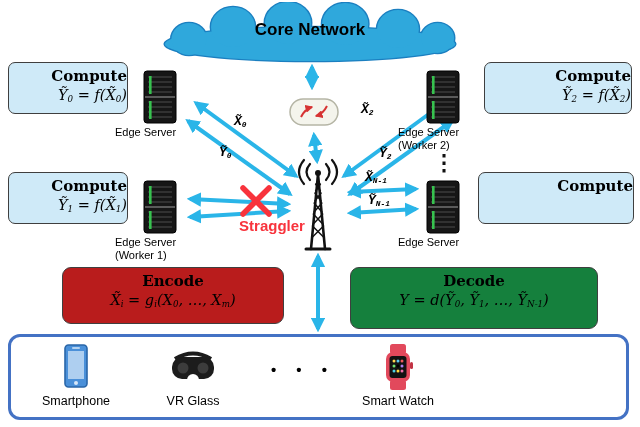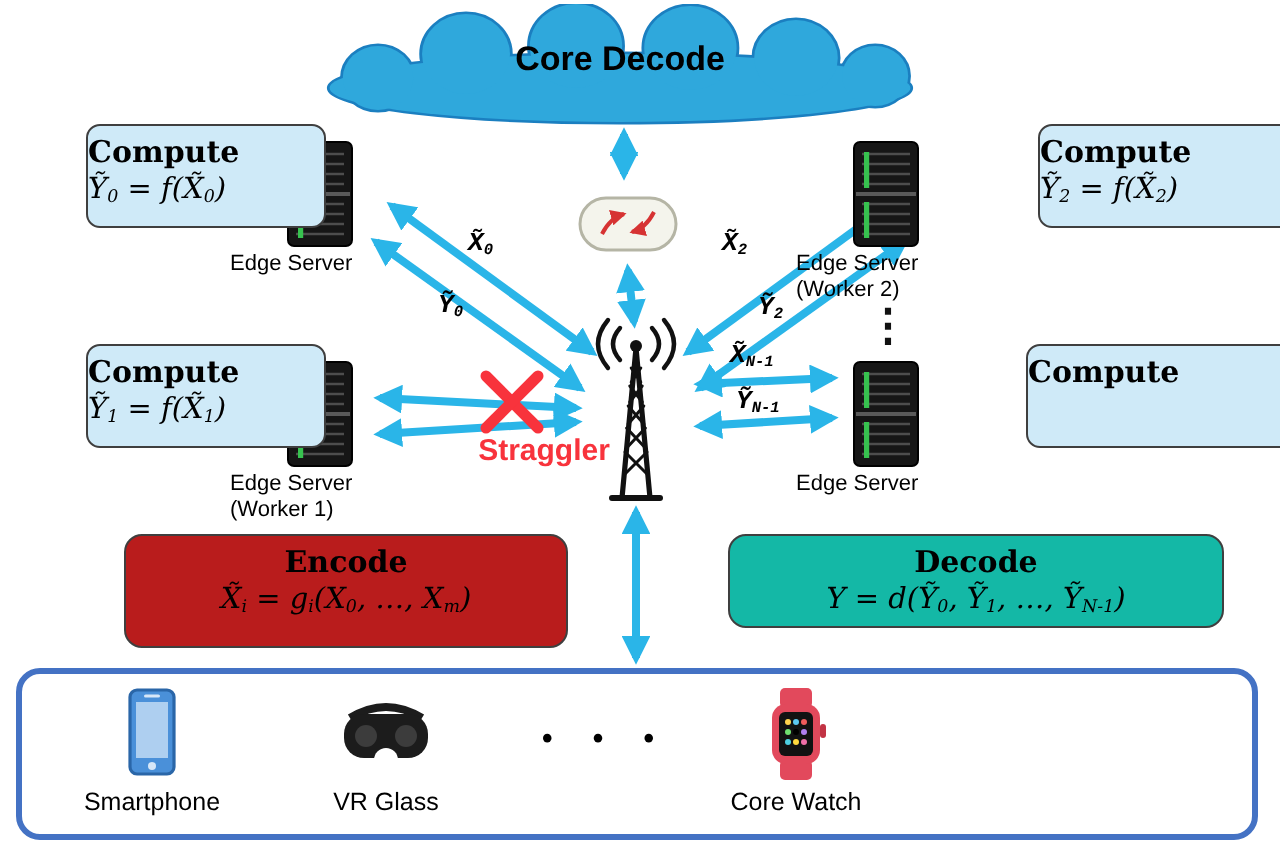--- a/index.html
+++ b/index.html
@@ -2,21 +2,21 @@
 <html><head>
 <meta charset="utf-8">
 <style>
   html,body { margin:0; padding:0; background:#fff; }
   .canvas { position:relative; width:640px; height:427px; background:#ffffff;
             font-family:"Liberation Sans",sans-serif; overflow:hidden; }
   .layer { position:absolute; left:0; top:0; }
   .abs { position:absolute; }
 
   .cbox { position:absolute; background:#cfeaf8; border:1.5px solid #3f3f3f;
-          border-radius:7px; text-align:left; box-sizing:border-box; padding-top:4px;margin-left:35px; }
+          border-radius:7px; text-align:right; box-sizing:border-box; padding-top:4px; }
   .ebox { position:absolute; border:1.5px solid #3f3f3f; border-radius:9px;
           text-align:center; box-sizing:border-box; padding-top:4px; }
   .box-title { font-family:"DejaVu Serif",serif; font-weight:bold; font-size:15px; color:#000; }
   .formula { font-family:"DejaVu Serif",serif; font-style:italic; font-weight:normal;
              font-size:14.5px; color:#000; margin-top:2px; white-space:nowrap; }
   .sub { font-size:0.6em; vertical-align:-0.25em; }
 
   .alabel { position:absolute; font-family:Liberation Mono, monospace; font-style:italic;
             font-weight:bold; font-size:13px; color:#000; white-space:nowrap; }
 
@@ -81,21 +81,21 @@
       <g fill="#2fa8dc">
         <ellipse cx="150" cy="42" rx="132" ry="17"></ellipse>
         <circle cx="40" cy="37" r="16"></circle>
         <circle cx="80" cy="25" r="20"></circle>
         <circle cx="130" cy="21" r="21"></circle>
         <circle cx="182" cy="22" r="21"></circle>
         <circle cx="230" cy="27" r="19"></circle>
         <circle cx="266" cy="36" r="15"></circle>
       </g>
     </svg>
-    <div class="cloud-label">Core Decode</div>
+    <div class="cloud-label">Core Network</div>
   </div>
 
   <div class="abs" style="left:288px; top:90px; width:52px; height:42px;">
     <svg width="52" height="42" viewBox="0 0 52 42">
       <defs>
         <marker id="rh" viewBox="0 0 6 6" refX="5" refY="3" markerWidth="4" markerHeight="4" orient="auto">
           <path d="M0,0 L6,3 L0,6 Z" fill="#d63333"></path>
         </marker>
       </defs>
       <rect x="2" y="9" width="48" height="26" rx="13" fill="#f4f4ec" stroke="#b5b5a5" stroke-width="1.5"></rect>
@@ -211,21 +211,21 @@
   <div class="cbox" style="left:478px; top:172px; width:156px; height:52px;">
     <div class="box-title">Compute</div>
   </div>
 
   <div class="alabel" style="left:234px; top:114px;">
     <span>X̃</span><span class="sub">0</span>
   </div>
   <div class="alabel" style="left:219px; top:145px;">
     <span>Ỹ</span><span class="sub">0</span>
   </div>
-  <div class="alabel" style="left:361px; top:114px;">
+  <div class="alabel" style="left:361px; top:102px;">
     <span>X̃</span><span class="sub">2</span>
   </div>
   <div class="alabel" style="left:379px; top:146px;">
     <span>Ỹ</span><span class="sub">2</span>
   </div>
   <div class="alabel" style="left:365px; top:170px;">
     <span>X̃</span><span class="sub">N-1</span>
   </div>
   <div class="alabel" style="left:368px; top:193px;">
     <span>Ỹ</span><span class="sub">N-1</span>
@@ -233,21 +233,21 @@
 
   <div class="straggler" style="left:216px; top:217px;">Straggler</div>
 
   <div class="ebox" style="left:62px; top:267px; width:222px; height:57px; background:#b91c1c;">
     <div class="box-title">Encode</div>
     <div class="formula">
       <span>X̃</span><span class="sub">i</span><span> = g</span><span class="sub">i</span><span>(X</span><span class="sub">0</span><span>, …, X</span><span class="sub">m</span><span>)</span>
     </div>
   </div>
 
-  <div class="ebox" style="left:364px; top:267px; width:248px; height:47px; background:#14b8a6;">
+  <div class="ebox" style="left:350px; top:267px; width:248px; height:62px; background:#15803d;">
     <div class="box-title">Decode</div>
     <div class="formula">
       <span>Y = d(Ỹ</span><span class="sub">0</span><span>, Ỹ</span><span class="sub">1</span><span>, …, Ỹ</span><span class="sub">N-1</span><span>)</span>
     </div>
   </div>
 
   <div class="panel">
 
     <div class="device" style="left:28px; top:6px; width:74px;">
       <svg width="46" height="48" viewBox="0 0 46 48">
@@ -284,19 +284,19 @@
             <circle cx="23" cy="18" r="1.5" fill="#5cc8f0"></circle>
             <circle cx="27" cy="18" r="1.5" fill="#f05c5c"></circle>
           <circle cx="19" cy="23" r="1.5" fill="#6fe06f"></circle>
             <circle cx="23" cy="23" r="1.5" fill="#f0a builds05c"></circle>
             <circle cx="27" cy="23" r="1.5" fill="#b07ff0"></circle>
           <circle cx="19" cy="28" r="1.5" fill="#4dd0e1"></circle>
             <circle cx="23" cy="28" r="1.5" fill="#ffda3e"></circle>
             <circle cx="27" cy="28" r="1.5" fill="#f06fa8"></circle>
         </g>
       </svg>
-      <div class="dev-label">Core Watch</div>
+      <div class="dev-label">Smart Watch</div>
     </div>
 
 
   </div>
 
 </div>
 
 </body></html>

